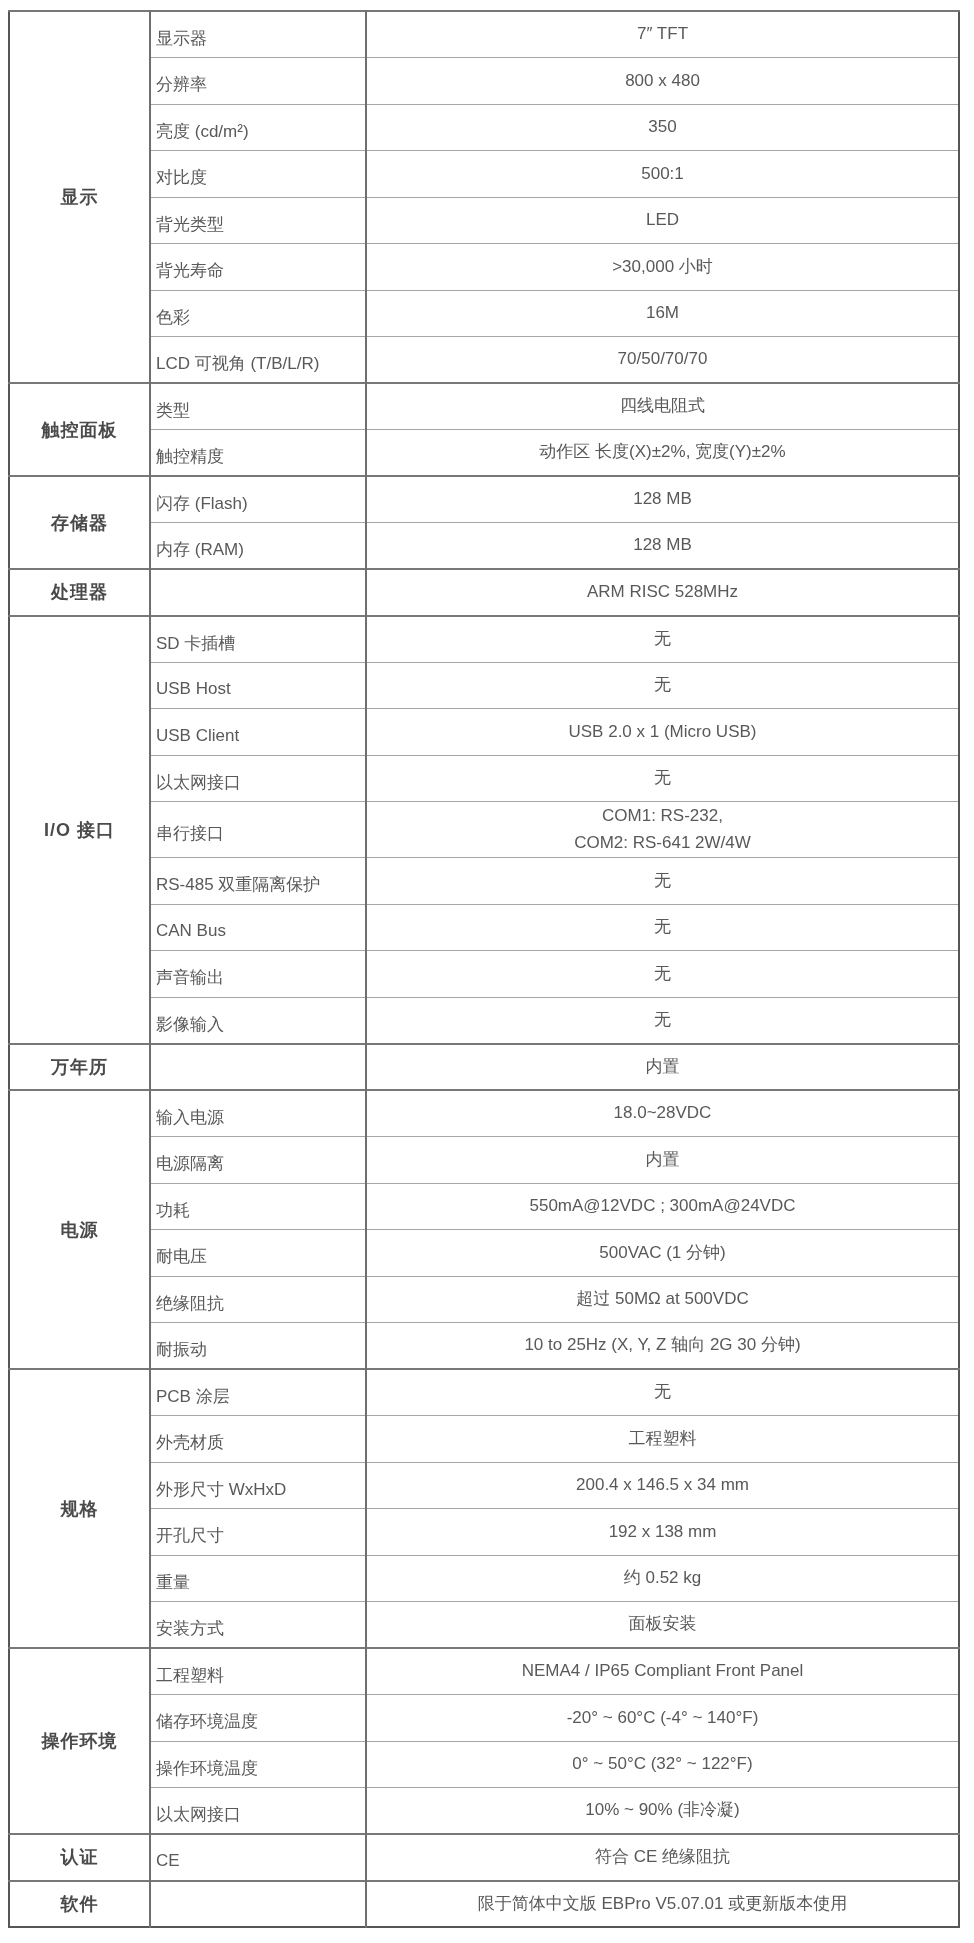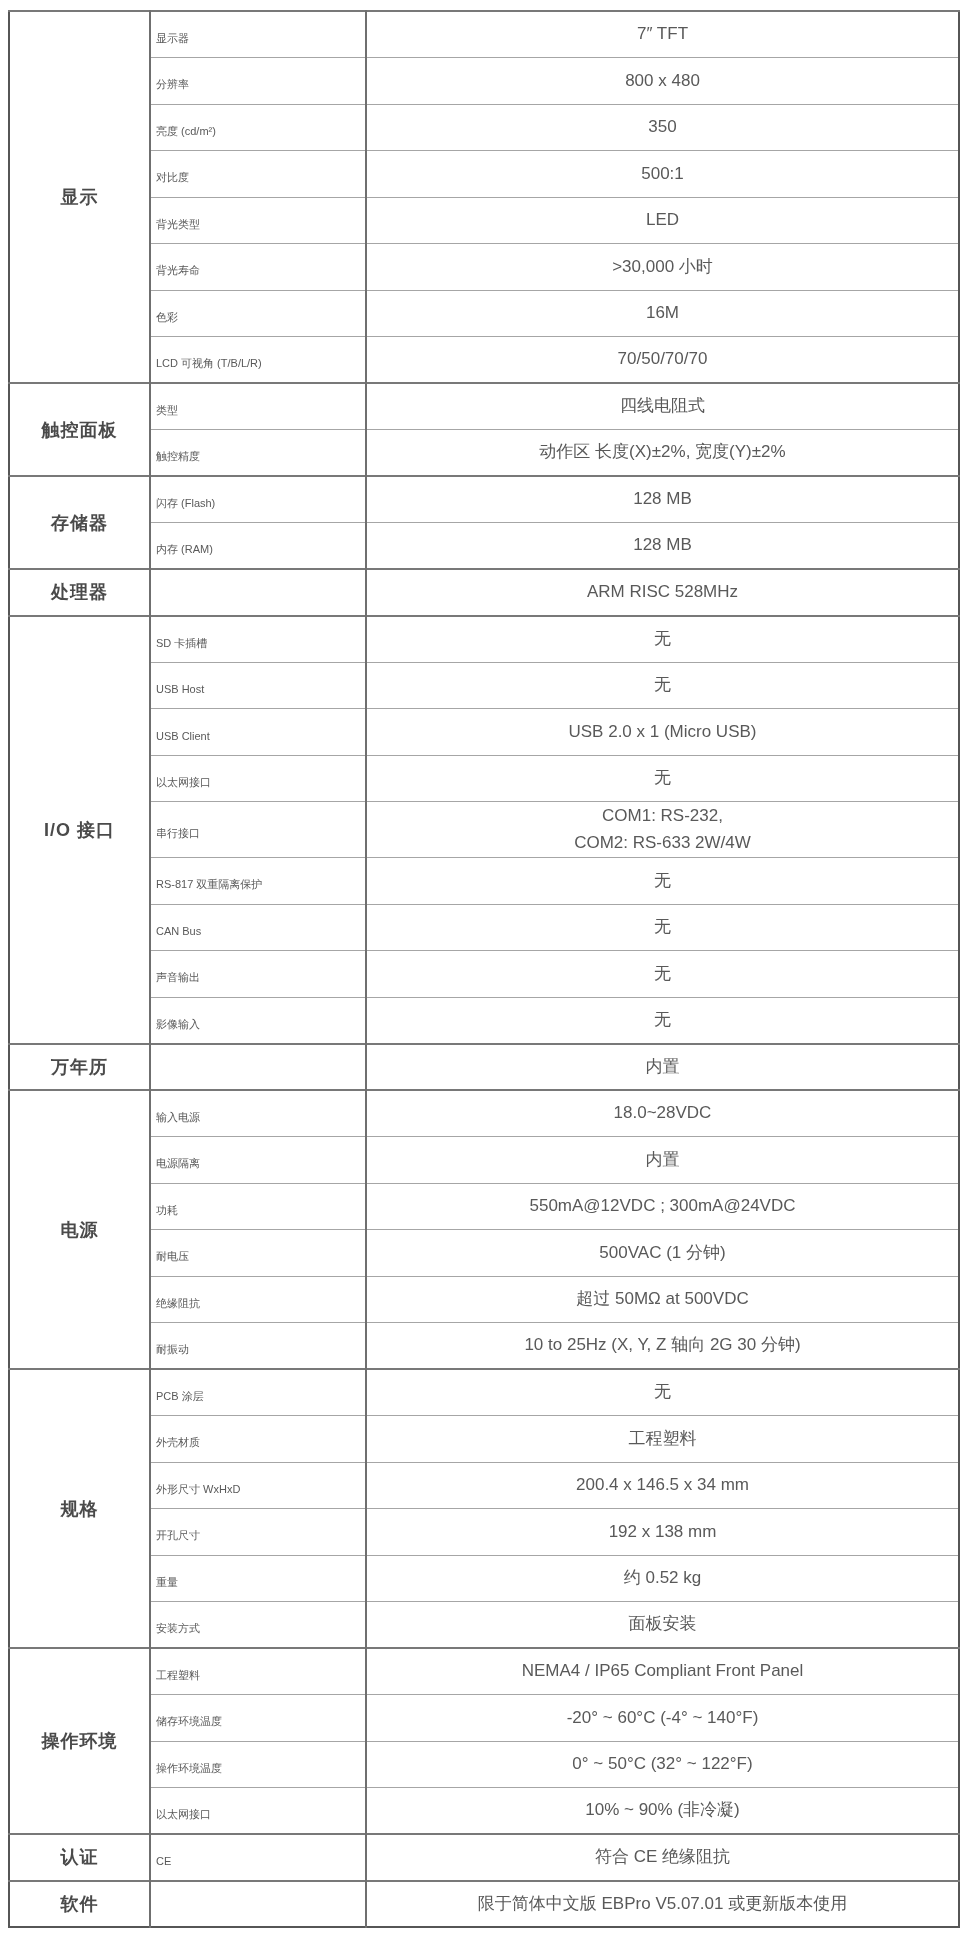--- a/index.html
+++ b/index.html
@@ -38,21 +38,21 @@
   td.cat {
     font-size: 18px;
     font-weight: bold;
     color: #4a4a4a;
     text-align: center;
     letter-spacing: 1px;
     border-right: 2px solid #6f6f6f;
     margin-left: 10px;
   }
   td.lbl {
-    font-size: 11px;
+    font-size: 17px;
     color: #595959;
     text-align: left;
     padding: 8px 4px 0 5px;
     border-right: 2px solid #6f6f6f;
   }
   td.val {
     font-size: 17px;
     color: #595959;
     text-align: center;
     white-space: pre-line;
@@ -140,24 +140,24 @@
           <td class="lbl">USB Client</td>
           <td class="val">USB 2.0 x 1 (Micro USB)</td>
         </tr>
         <tr class="spec-row">
           <td class="lbl">以太网接口</td>
           <td class="val">无</td>
         </tr>
         <tr class="spec-row tall">
           <td class="lbl">串行接口</td>
           <td class="val">COM1: RS-232,
-COM2: RS-633 2W/4W</td>
-        </tr>
-        <tr class="spec-row">
-          <td class="lbl">RS-817 双重隔离保护</td>
+COM2: RS-641 2W/4W</td>
+        </tr>
+        <tr class="spec-row">
+          <td class="lbl">RS-485 双重隔离保护</td>
           <td class="val">无</td>
         </tr>
         <tr class="spec-row">
           <td class="lbl">CAN Bus</td>
           <td class="val">无</td>
         </tr>
         <tr class="spec-row">
           <td class="lbl">声音输出</td>
           <td class="val">无</td>
         </tr>

